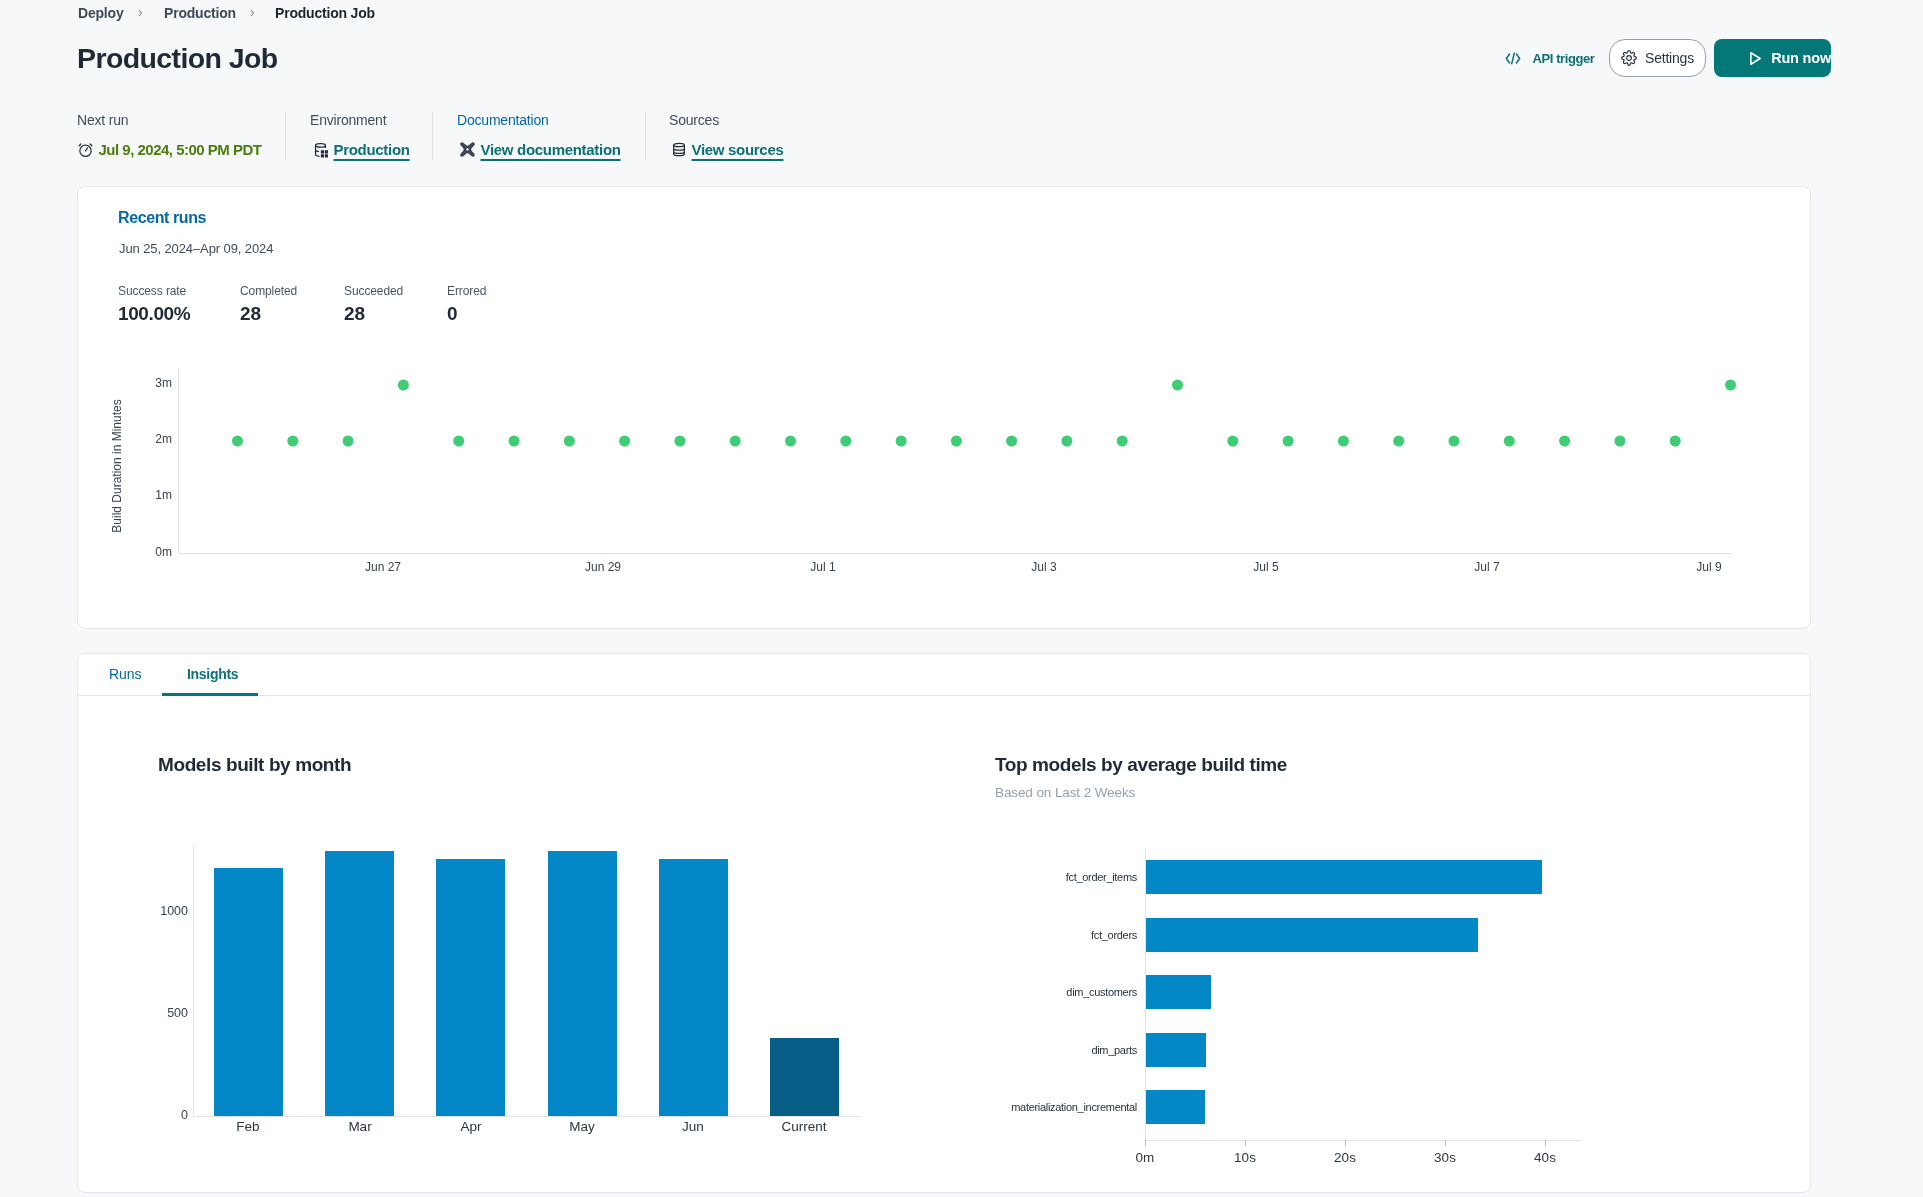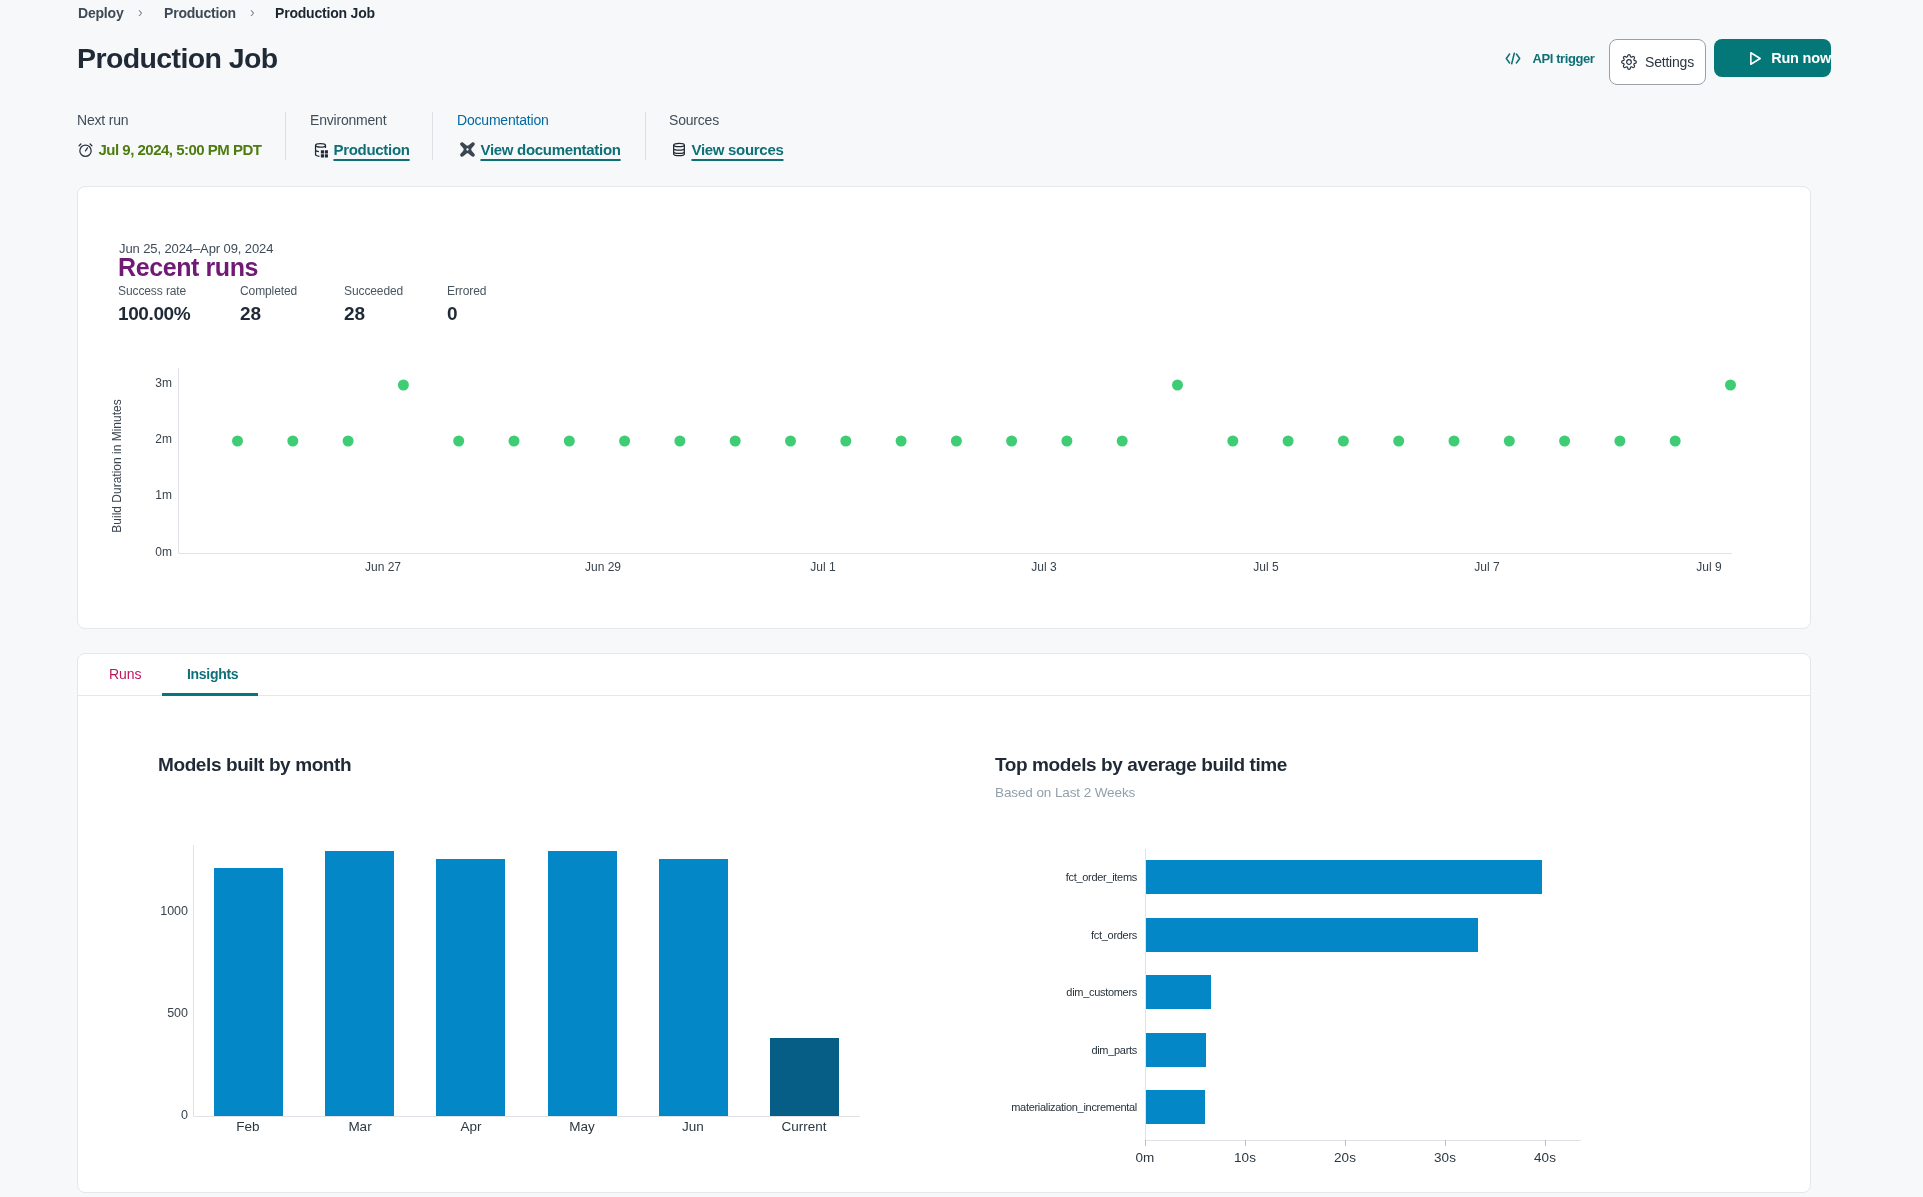--- a/index.html
+++ b/index.html
@@ -20,21 +20,21 @@
 
 <div class="abs" style="left:77px; top:42px; font-size:28.5px; font-weight:700; color:#1f2a36; letter-spacing:-0.6px;">Production Job</div>
 
 <div class="abs" style="left:1505px; top:49px; color:#0e7077;">
   <svg width="16" height="13" viewBox="0 0 16 13" style="vertical-align:-2px;">
       <path d="M4.6 2 L1.3 6.5 L4.6 11 M11.4 2 L14.7 6.5 L11.4 11 M9.3 1.2 L6.7 11.8" fill="none" stroke="#0e7077" stroke-width="1.5" stroke-linecap="round" stroke-linejoin="round"></path>
     </svg>
   <span style="font-size:13px; font-weight:700; letter-spacing:-0.4px; margin-left:7px;">API trigger</span>
 </div>
 
-<div class="abs" style="left:1609px; top:39px; width:97px; height:46px; background:#fff; border:1px solid #99a1a8; border-radius:8px; display:flex; align-items:center; justify-content:center; font-size:14px; color:#2a3541; letter-spacing:-0.2px;">
+<div class="abs" style="left:1609px; top:39px; width:97px; height:38px; background:#fff; border:1px solid #99a1a8; border-radius:16px; display:flex; align-items:center; justify-content:center; font-size:14px; color:#2a3541; letter-spacing:-0.2px;">
   <svg width="16" height="16" viewBox="0 0 24 24" style="margin-right:8px;">
       <path fill="none" stroke="#2a3541" stroke-width="1.8" d="M12 15.5a3.5 3.5 0 1 0 0-7 3.5 3.5 0 0 0 0 7z"></path>
       <path fill="none" stroke="#2a3541" stroke-width="1.8" stroke-linejoin="round" d="M19.4 15a1.7 1.7 0 0 0 .34 1.87l.06.06a2 2 0 1 1-2.83 2.83l-.06-.06a1.7 1.7 0 0 0-1.87-.34 1.7 1.7 0 0 0-1 1.55V21a2 2 0 1 1-4 0v-.09a1.7 1.7 0 0 0-1.11-1.55 1.7 1.7 0 0 0-1.87.34l-.06.06a2 2 0 1 1-2.83-2.83l.06-.06a1.7 1.7 0 0 0 .34-1.87 1.7 1.7 0 0 0-1.55-1H3a2 2 0 1 1 0-4h.09A1.7 1.7 0 0 0 4.64 8.9a1.7 1.7 0 0 0-.34-1.87l-.06-.06a2 2 0 1 1 2.83-2.83l.06.06a1.7 1.7 0 0 0 1.87.34H9a1.7 1.7 0 0 0 1-1.55V3a2 2 0 1 1 4 0v.09a1.7 1.7 0 0 0 1 1.55 1.7 1.7 0 0 0 1.87-.34l.06-.06a2 2 0 1 1 2.83 2.83l-.06.06a1.7 1.7 0 0 0-.34 1.87V9a1.7 1.7 0 0 0 1.55 1H21a2 2 0 1 1 0 4h-.09a1.7 1.7 0 0 0-1.51 1z"></path>
     </svg>
   Settings
 </div>
 
 <div class="abs" style="left:1714px; top:39px; width:117px; height:38px; background:#047878; border-radius:8px; display:flex; align-items:center; justify-content:flex-end; font-size:14.5px; color:#fff; font-weight:700; letter-spacing:-0.2px;">
   <svg width="13" height="15" viewBox="0 0 14 16" style="margin-right:9px;">
       <path d="M2 1.8 L12 8 L2 14.2 Z" fill="none" stroke="#fff" stroke-width="1.7" stroke-linejoin="round"></path>
@@ -79,21 +79,21 @@
 <div class="abs" style="left:669px; top:112px; font-size:14px; color:#414e5a; letter-spacing:-0.2px;">Sources</div>
 <div class="abs" style="left:671px; top:141px;">
   <svg width="16" height="17" viewBox="0 0 24 24" style="vertical-align:-3px;">
     <path fill="none" stroke="#1f2a36" stroke-width="1.9" d="M20 5.3c0 1.4-3.58 2.5-8 2.5S4 6.7 4 5.3 7.58 2.8 12 2.8s8 1.1 8 2.5z"></path>
     <path fill="none" stroke="#1f2a36" stroke-width="1.9" d="M4 5.3v13.4c0 1.4 3.58 2.5 8 2.5s8-1.1 8-2.5V5.3 M4 10.6c0 1.4 3.58 2.5 8 2.5s8-1.1 8-2.5 M4 15.2c0 1.4 3.58 2.5 8 2.5s8-1.1 8-2.5"></path>
   </svg>
   <span style="font-size:15px; font-weight:700; margin-left:0px; letter-spacing:-0.3px;"><span style="color:#0e7077; text-decoration:underline; text-underline-offset:3.5px; text-decoration-thickness:1.5px;">View sources</span></span>
 </div>
 
 <div class="card" style="left:77px; top:186px; width:1734px; height:443px;"></div>
-<div class="abs" style="left:118px; top:209px; font-size:25px; font-weight:700; color:#701a75; letter-spacing:-0.4px;margin-top:44px;">Recent runs</div>
+<div class="abs" style="left:118px; top:209px; font-size:16px; font-weight:700; color:#0369a1; letter-spacing:-0.4px;">Recent runs</div>
 <div class="abs" style="left:119px; top:241px; font-size:13px; color:#3f4c59; letter-spacing:-0.1px;">Jun 25, 2024–Apr 09, 2024</div>
 
 <div class="abs" style="left:118px; top:284px; font-size:12px; color:#49565f; letter-spacing:-0.1px;">Success rate</div>
 <div class="abs" style="left:118px; top:303px; font-size:19px; font-weight:700; color:#1f2a36; letter-spacing:-0.4px;">100.00%</div>
 <div class="abs" style="left:240px; top:284px; font-size:12px; color:#49565f; letter-spacing:-0.1px;">Completed</div>
 <div class="abs" style="left:240px; top:303px; font-size:19px; font-weight:700; color:#1f2a36;">28</div>
 <div class="abs" style="left:344px; top:284px; font-size:12px; color:#49565f; letter-spacing:-0.1px;">Succeeded</div>
 <div class="abs" style="left:344px; top:303px; font-size:19px; font-weight:700; color:#1f2a36;">28</div>
 <div class="abs" style="left:447px; top:284px; font-size:12px; color:#49565f; letter-spacing:-0.1px;">Errored</div>
 <div class="abs" style="left:447px; top:303px; font-size:19px; font-weight:700; color:#1f2a36;">0</div>
@@ -143,21 +143,21 @@
     <circle cx="1432.3" cy="101" r="5.5"></circle>
     <circle cx="1487.6" cy="101" r="5.5"></circle>
     <circle cx="1542.9" cy="101" r="5.5"></circle>
     <circle cx="1598.2" cy="101" r="5.5"></circle>
     <circle cx="1653.5" cy="45" r="5.5"></circle>
   </g>
 </svg>
 
 <div class="card" style="left:77px; top:653px; width:1734px; height:540px;"></div>
 <div class="abs" style="left:77px; top:695px; width:1734px; height:1px; background:#e5e8ea;"></div>
-<div class="abs" style="left:109px; top:666px; font-size:14px; color:#be185d; letter-spacing:-0.1px;">Runs</div>
+<div class="abs" style="left:109px; top:666px; font-size:14px; color:#0369a1; letter-spacing:-0.1px;">Runs</div>
 <div class="abs" style="left:187px; top:666px; font-size:14px; font-weight:700; color:#0e7077; letter-spacing:-0.3px;">Insights</div>
 <div class="abs" style="left:162px; top:693px; width:96px; height:3px; background:#047878;"></div>
 
 <div class="abs" style="left:158px; top:754px; font-size:19px; font-weight:700; color:#1f2a36; letter-spacing:-0.4px;">Models built by month</div>
 <svg class="abs" style="left:150px; top:820px;" width="780" height="330" viewBox="0 0 780 330">
   <line x1="43.5" y1="25" x2="43.5" y2="296.5" stroke="#dfe3e7" stroke-width="1"></line>
   <line x1="43.5" y1="296.5" x2="710" y2="296.5" stroke="#dfe3e7" stroke-width="1"></line>
   <text x="38" y="95" font-size="12.5" fill="#39434d" text-anchor="end">1000</text>
   <text x="38" y="197" font-size="12.5" fill="#39434d" text-anchor="end">500</text>
   <text x="38" y="299" font-size="12.5" fill="#39434d" text-anchor="end">0</text>

